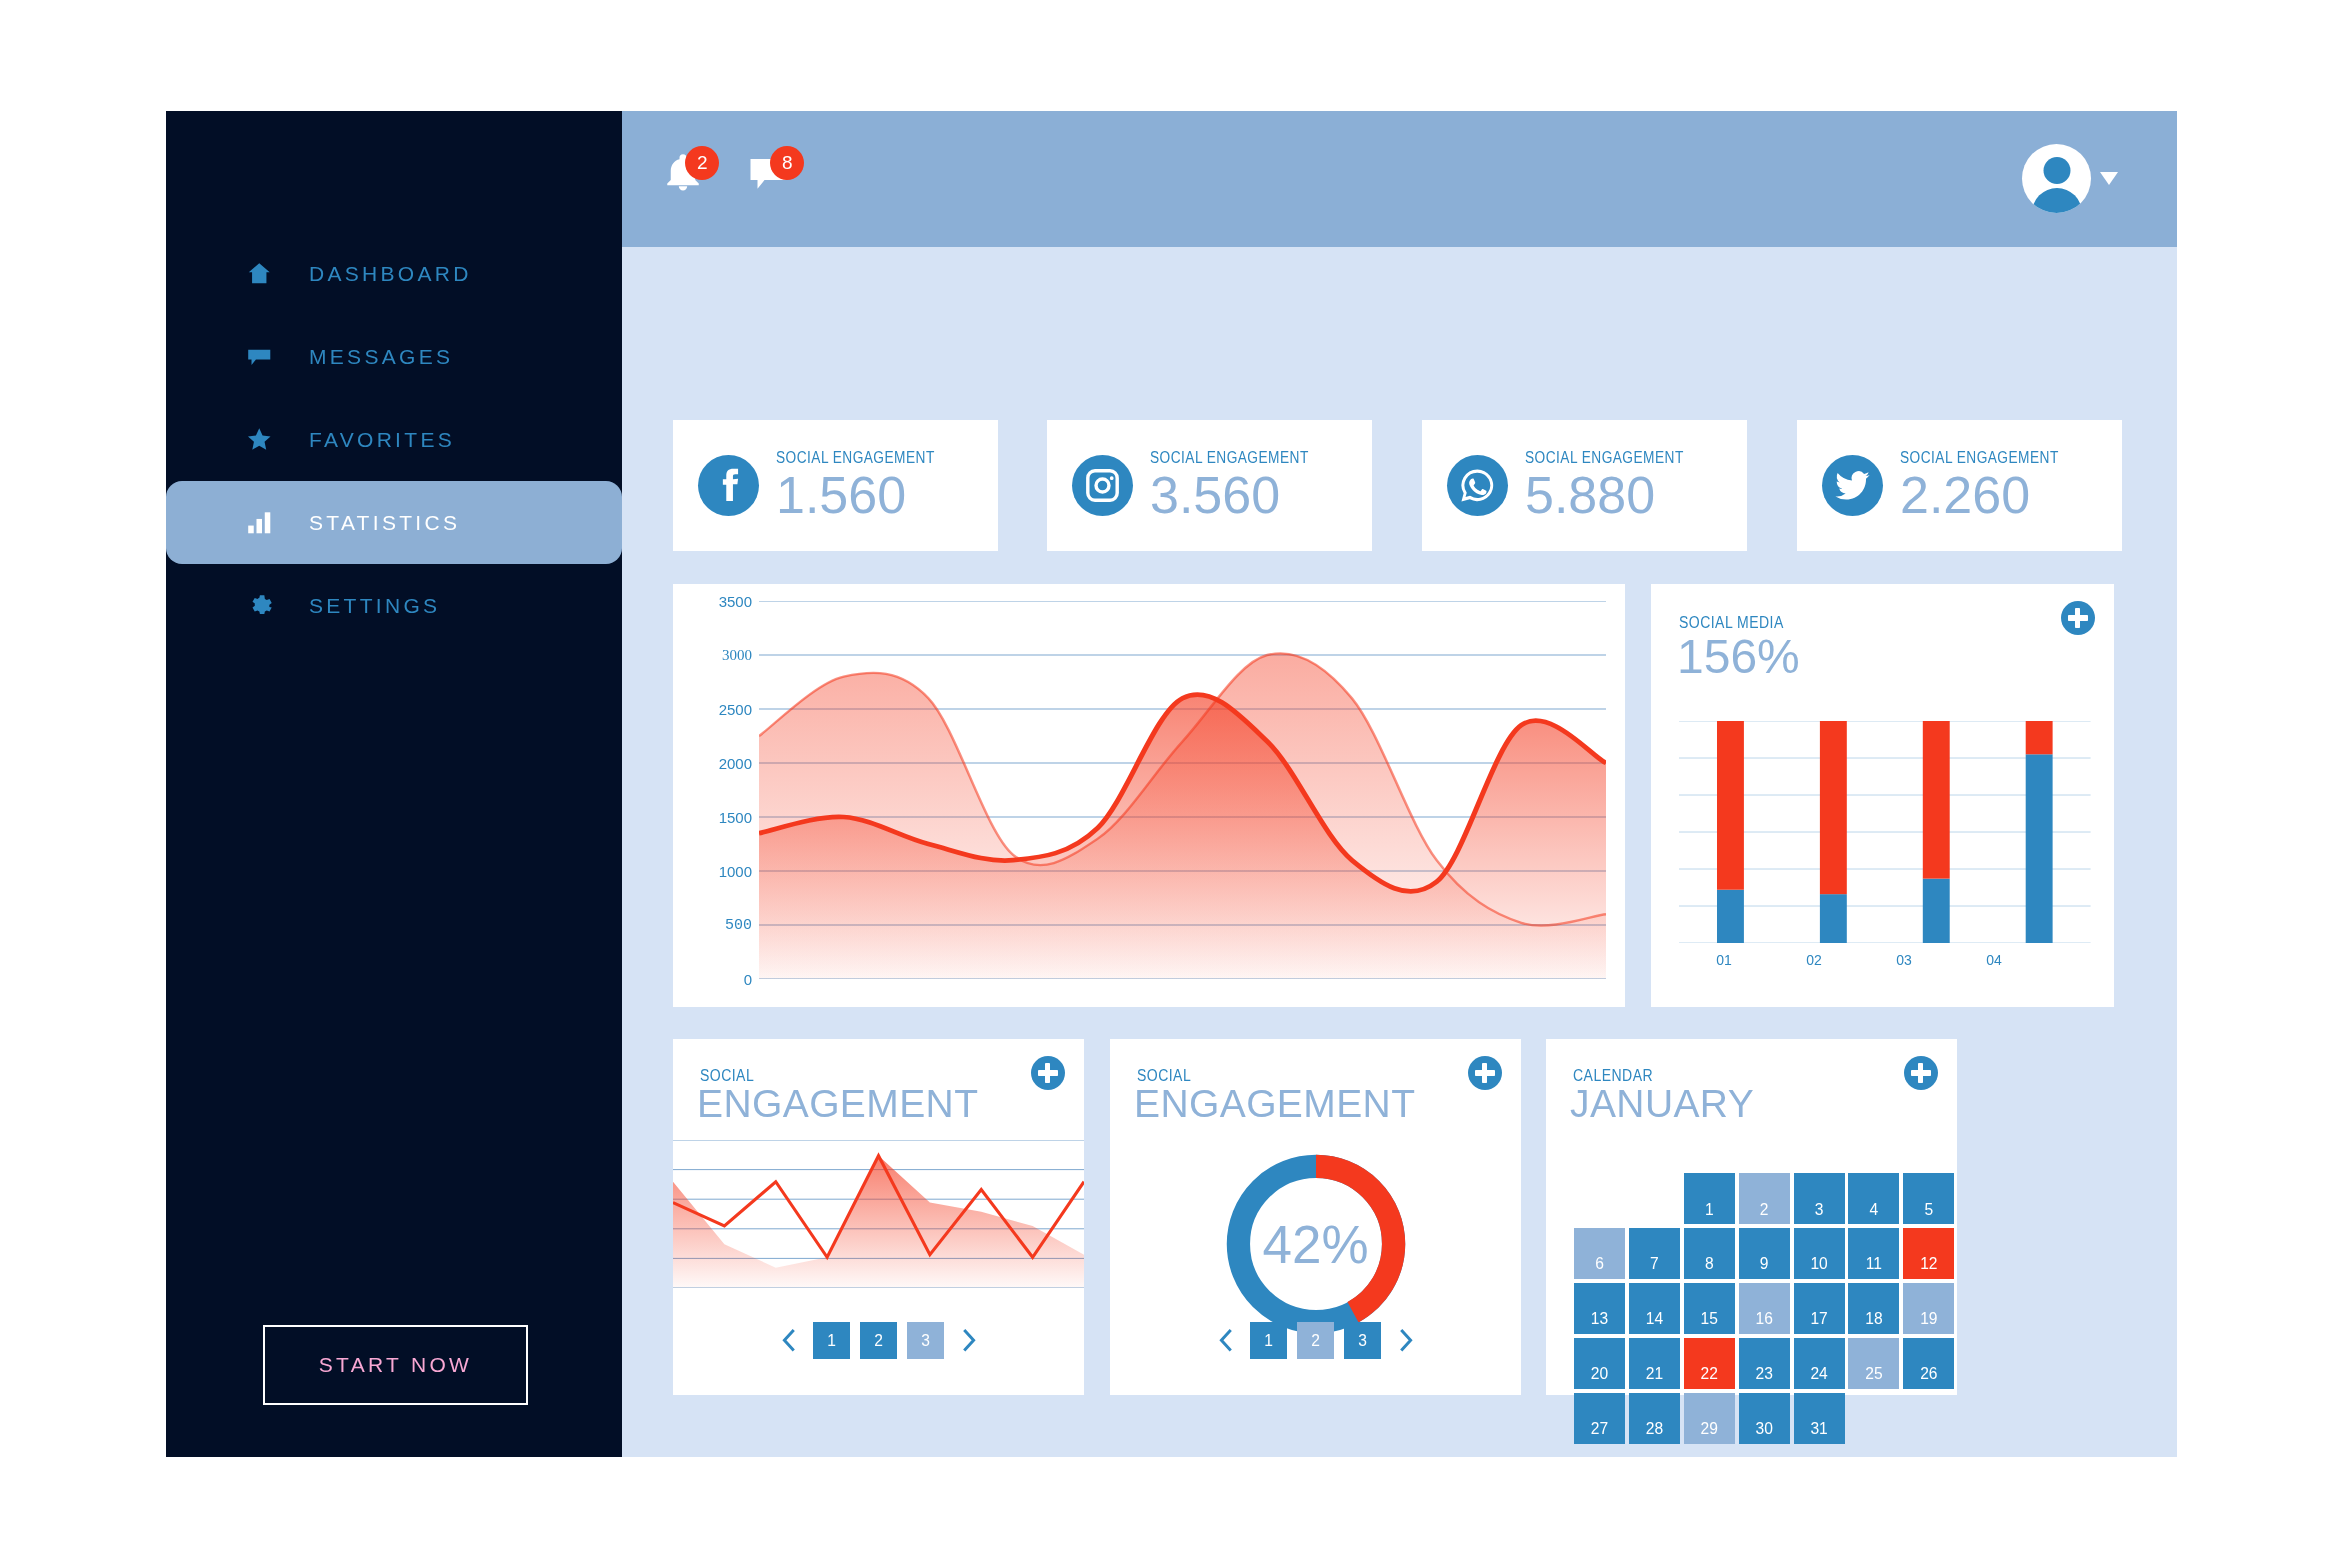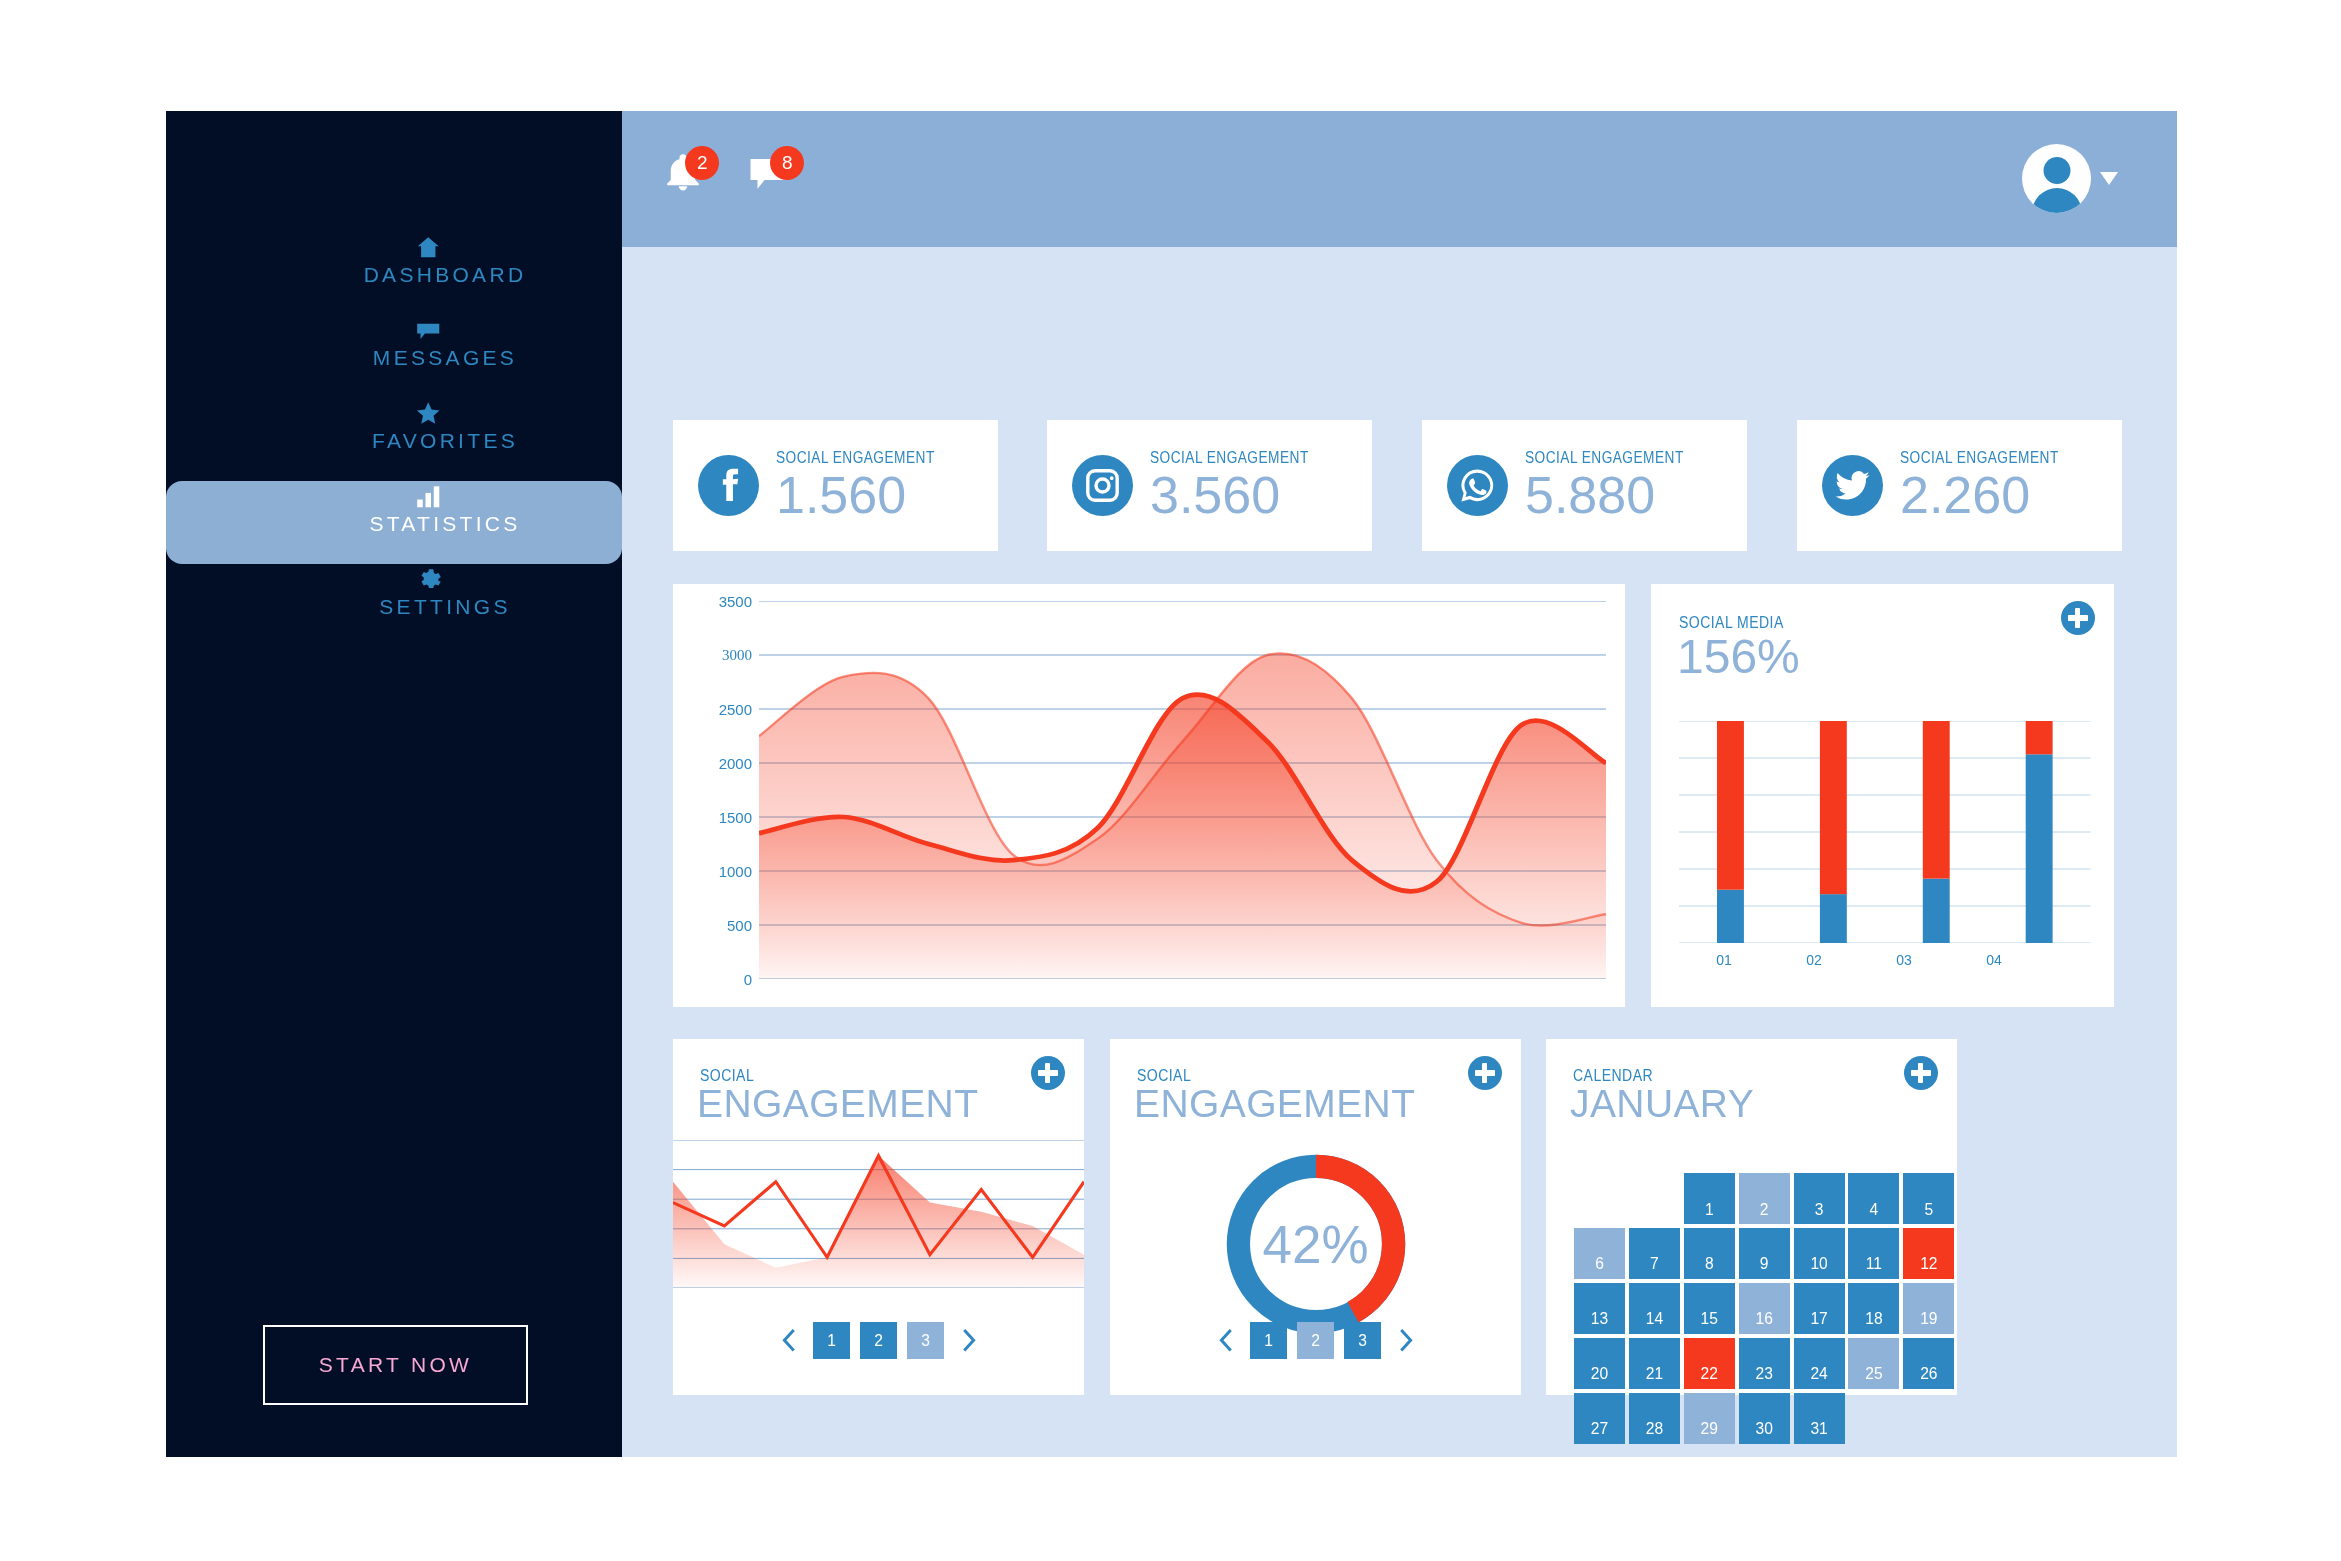--- a/index.html
+++ b/index.html
@@ -5,21 +5,21 @@
   * { margin:0; padding:0; box-sizing:border-box; }
   html,body { width:2342px; height:1561px; background:#ffffff;
     font-family:"Liberation Sans", sans-serif; overflow:hidden; }
 
   #app { position:absolute; left:166px; top:111px; width:2011px; height:1346px; }
 
   
   #sidebar { position:absolute; left:0; top:0; width:456px; height:100%;
     background:#020e26; }
   .nav { position:absolute; left:0; top:121px; width:100%; }
-  .nav-item { display:flex; align-items:center; height:83px; padding-left:102px;flex-direction:column; }
+  .nav-item { display:flex; align-items:center; height:83px; padding-left:78px; }
   .nav-item.active { background:#8dafd4;border-radius:16px; }
   .nav-ico { width:31px; height:31px; margin-right:34px; display:flex;
     align-items:center; justify-content:center; }
   .nav-ico svg { width:26.5px; height:26.5px; fill:#2e87c0; }
   .nav-item.active .nav-ico svg { fill:#ffffff; }
   .nav-label { color:#2e87c0; font-size:21px; letter-spacing:3.3px; font-weight:400; }
   .nav-item.active .nav-label { color:#ffffff; }
 
   #start-now { position:absolute; left:97px; top:1214px; width:265px; height:80px;
     border:2.3px solid #ffffff; color:#f9a8d4; font-size:21px; letter-spacing:3.3px;
@@ -246,21 +246,21 @@
       </div>
 
       <div class="card" id="area-card">
         <div class="yaxis" id="area-yaxis">
             <div class="ytick" style="top: 0%;">3500</div>
             <div class="ytick" style="top: 14.2857%; font-family: Liberation Serif, serif;">3000</div>
             <div class="ytick" style="top: 28.5714%;">2500</div>
             <div class="ytick" style="top: 42.8571%;">2000</div>
             <div class="ytick" style="top: 57.1429%;">1500</div>
             <div class="ytick" style="top: 71.4286%;">1000</div>
-            <div class="ytick" style="top: 85.7143%;">500</div>
+            <div class="ytick" style="top: 85.7143%; font-family: Liberation Mono, monospace;">500</div>
             <div class="ytick" style="top: 100%;">0</div>
           </div>
         <div class="plot">
           <svg id="area-svg" viewBox="0 0 1000 484" preserveAspectRatio="none" style="width:100%;height:100%;display:block">
             <defs>
               <linearGradient id="gA" x1="0" y1="0" x2="0" y2="1">
                 <stop offset="0%" stop-color="#f4391e" stop-opacity="0.42"></stop>
                 <stop offset="100%" stop-color="#f4391e" stop-opacity="0.02"></stop>
               </linearGradient>
               <linearGradient id="gB" x1="0" y1="0" x2="0" y2="1">

